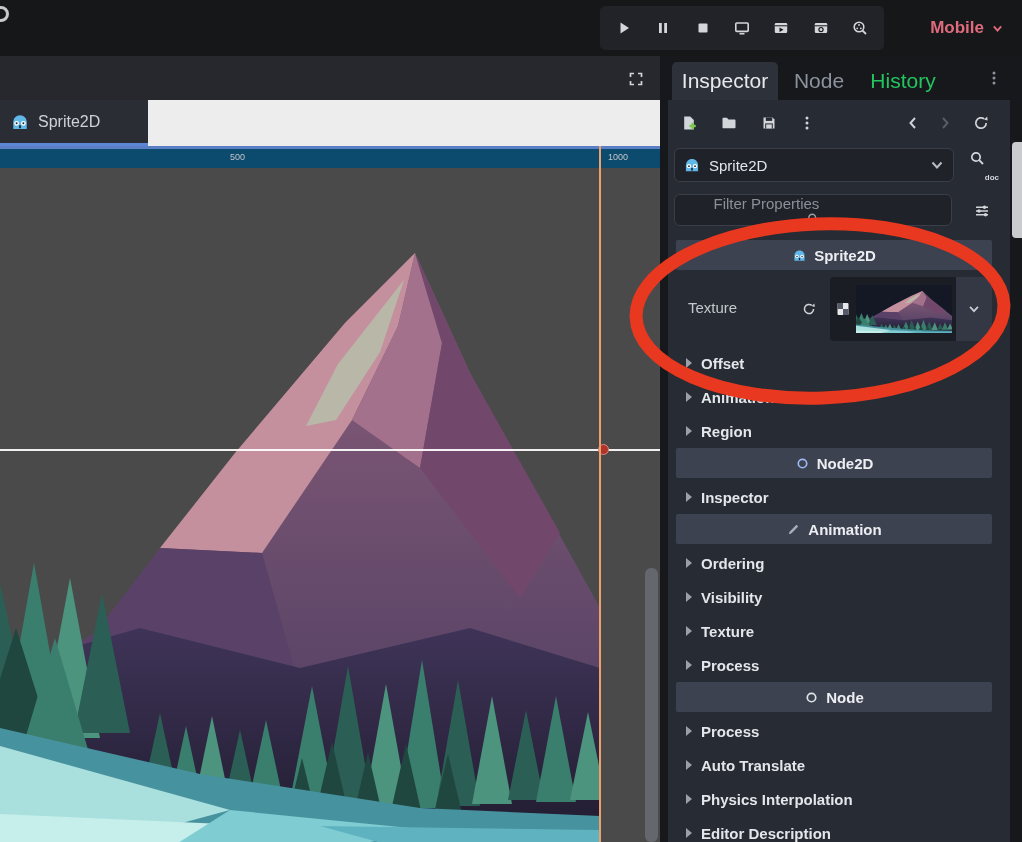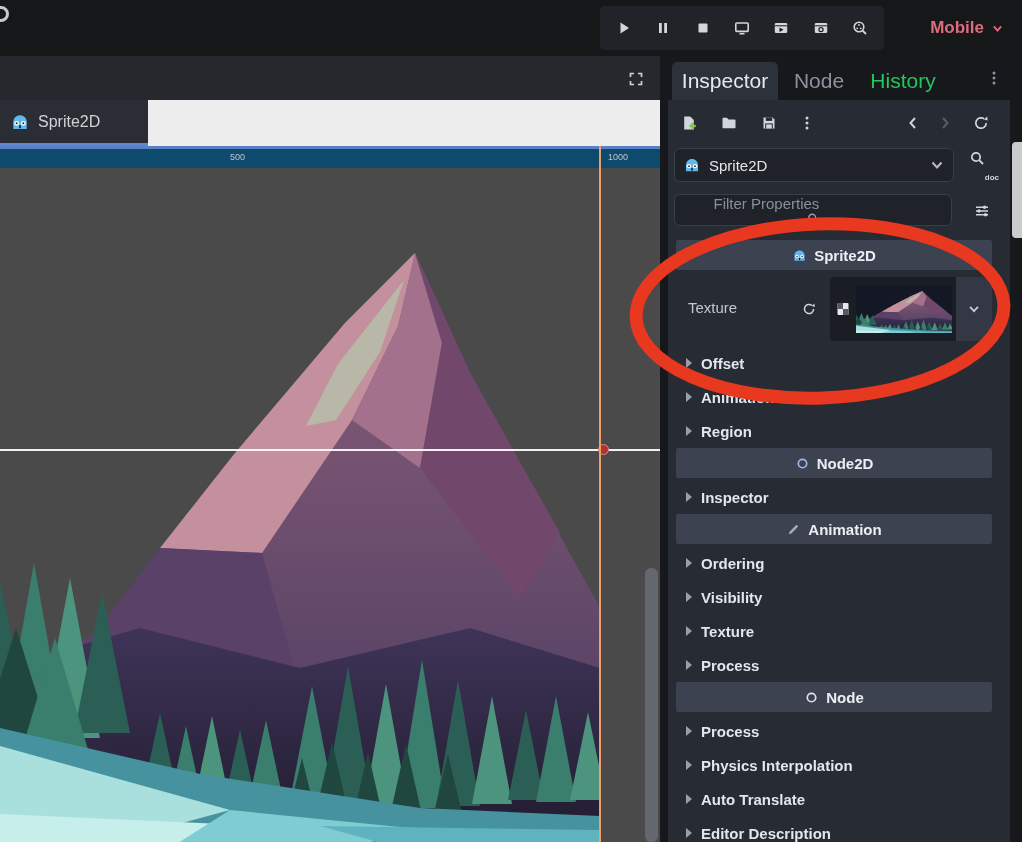--- a/index.html
+++ b/index.html
@@ -500,25 +500,25 @@
             <use href="#sym-circle"></use>
           </svg>
           <span class="cat-label">Node</span>
         </div>
         <div class="grp">
           <span class="tri"></span>
           <span class="grp-label">Process</span>
         </div>
         <div class="grp">
           <span class="tri"></span>
+          <span class="grp-label">Auto Translate</span>
+        </div>
+        <div class="grp">
+          <span class="tri"></span>
           <span class="grp-label">Physics Interpolation</span>
-        </div>
-        <div class="grp">
-          <span class="tri"></span>
-          <span class="grp-label">Auto Translate</span>
         </div>
         <div class="grp">
           <span class="tri"></span>
           <span class="grp-label">Editor Description</span>
         </div>
       </div>
 </div>
 
 <div class="float-edge"></div>
 

